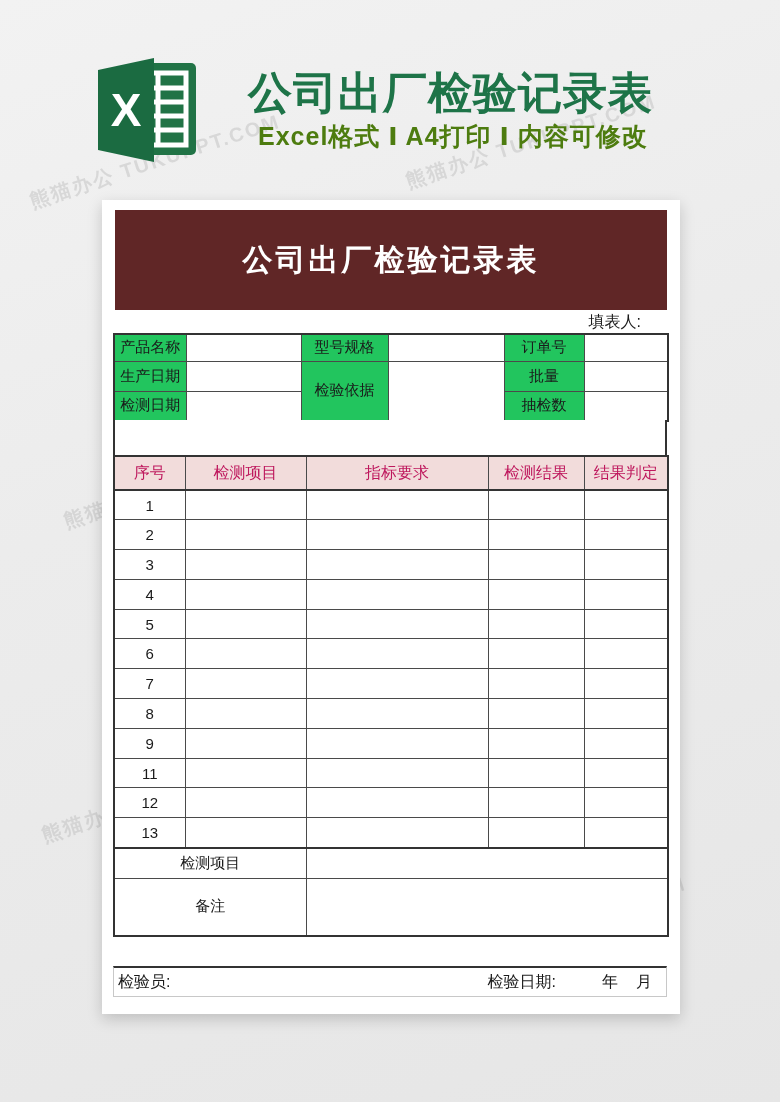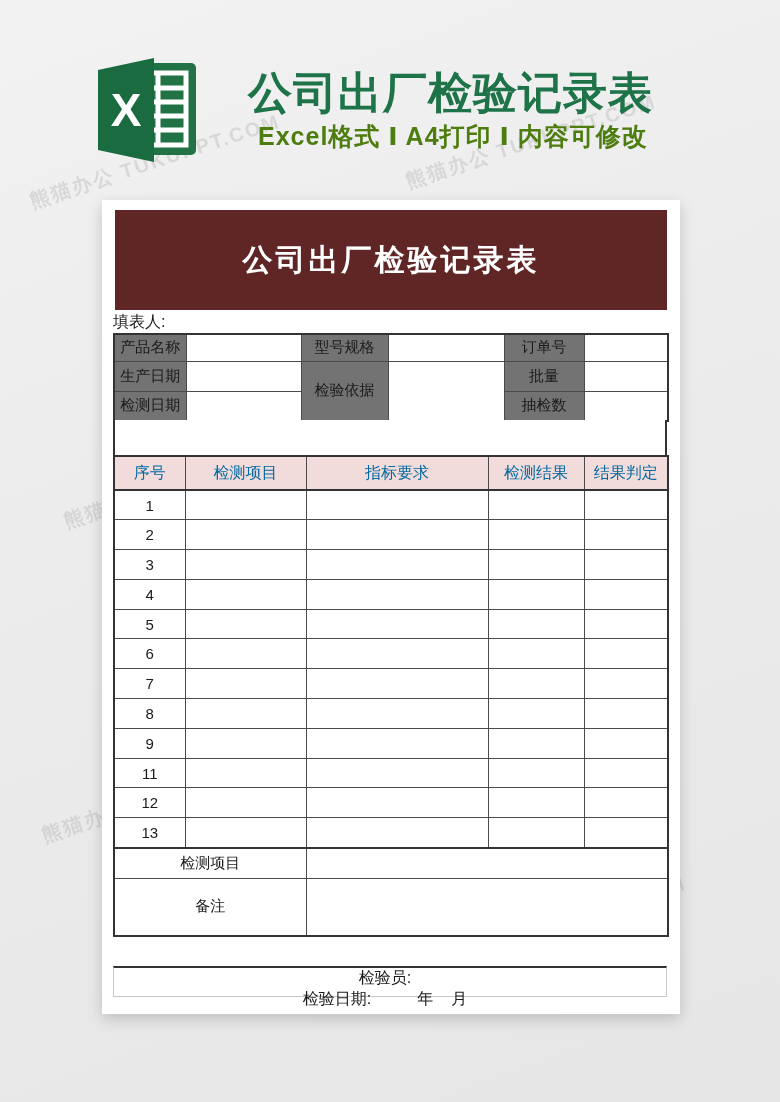--- a/index.html
+++ b/index.html
@@ -34,53 +34,53 @@
   }
   .banner {
     position:absolute; left:13px; top:10px; width:552px; height:100px;
     background:#602626; display:flex; align-items:center; justify-content:center;
   }
   .banner-title {
     color:#ffffff; font-size:30px; font-weight:bold; letter-spacing:3px;
   }
   .filler-row {
     position:absolute; left:11px; top:110px; width:554px; height:30px;
-    text-align:left; padding-right:26px; font-size:16px; color:#1a1a1a;
+    text-align:right; padding-right:26px; font-size:16px; color:#1a1a1a;
     line-height:23px;
   }
   table { border-collapse:collapse; table-layout:fixed; position:absolute; }
   .grid-tbl { border:2px solid #333333; }
   .grid-tbl td, .grid-tbl th { border:1px solid #4a4a4a; overflow:hidden; }
   
   .form-tbl { left:11px; top:133px; width:554px; }
   .form-tbl td { font-size:15px; color:#1a1a1a; text-align:center; }
   .r1 { height:27px; } .r2 { height:30px;margin-left:23px; } .r3 { height:30px; }
-  .lbl { background:#737373; }
+  .lbl { background:#22c55e; }
   
   .spacer {
     position:absolute; left:11px; top:220px; width:554px; height:35px;
     border-left:2px solid #333333; border-right:2px solid #333333;
     background:#ffffff;
   }
   
   .main-tbl { left:11px; top:255px; width:554px; }
   .main-tbl th {
-    background:#f2dcdb; font-weight:normal; font-size:16px; color:#0369a1;
+    background:#f2dcdb; font-weight:normal; font-size:16px; color:#be185d;
     height:34px; border-bottom:2px solid #333333;
   }
   .main-tbl td { font-size:15px; color:#1a1a1a; text-align:center; }
   .data-row td { height:29.8px; }
   .concl-row td { height:31px; border-top:2px solid #333333; font-size:15px; }
   .remark-row td { height:57px; }
   
   .page-footer {
     position:absolute; left:11px; top:766px; width:554px; height:31px;
     border:1px solid #c8c8c8; border-top:2px solid #333333;
     display:flex; align-items:center; justify-content:space-between;
-    font-size:16px; color:#1a1a1a; padding:0 14px 0 4px;flex-direction:column;
+    font-size:16px; color:#1a1a1a; padding:0 14px 0 4px;
   }
   .footer-right { display:flex; }
   .footer-right .dlabel { margin-right:46px; }
   .footer-right .dvalue { word-spacing:14px;font-family:Liberation Serif, serif; }
 </style>
 </head>
 <body>
 
 <span class="wm" style="left:24px;top:148px">熊猫办公 TUKUPPT.COM</span>
 <span class="wm" style="left:400px;top:128px">熊猫办公 TUKUPPT.COM</span>

